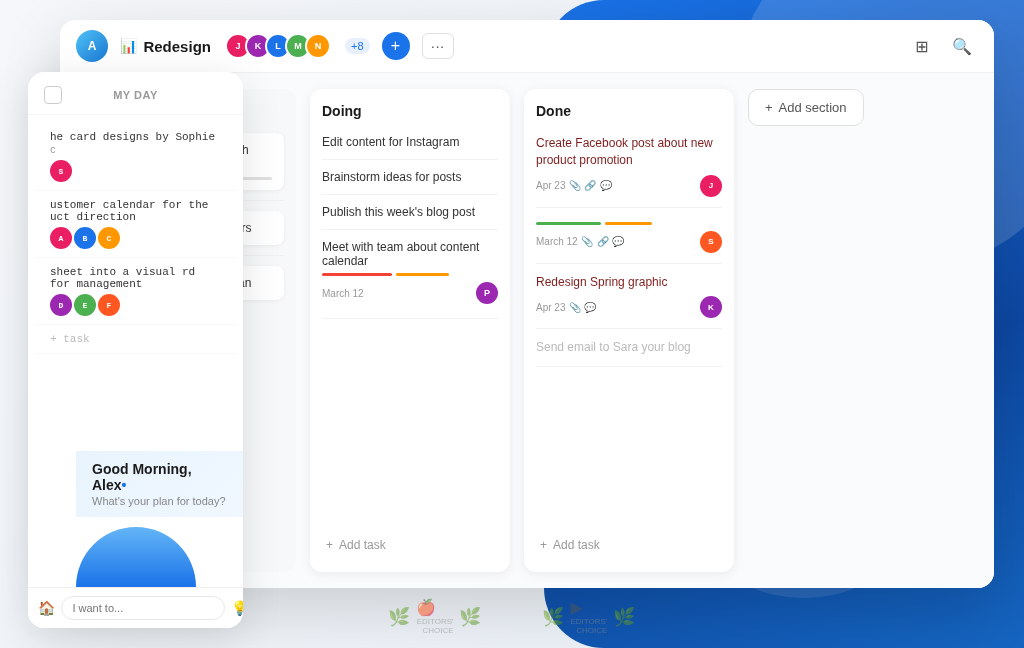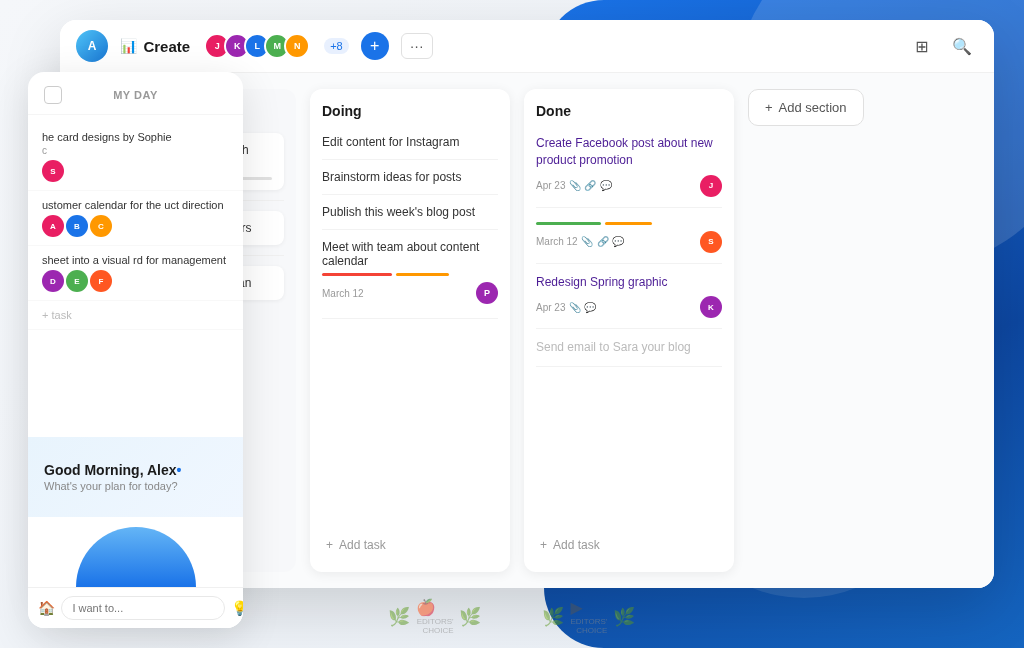--- a/index.html
+++ b/index.html
@@ -295,21 +295,22 @@
     .my-day-check {
       width: 18px;
       height: 18px;
       border: 1.5px solid #ccc;
       border-radius: 4px;
     }
 
     .my-day-items {
       flex: 1;
       overflow: hidden;
-      padding: 8px 0;
+      padding: 8px 8px;
+      font-family: Liberation Mono, monospace;
     }
     .my-day-item {
       padding: 8px 14px;
       font-size: 11px;
       color: #333;
       border-bottom: 1px solid #f8f8f8;
     }
     .my-day-item-date {
       font-size: 10px;
       color: #999;
@@ -321,22 +322,23 @@
       border-radius: 50%;
       display: inline-flex;
       align-items: center;
       justify-content: center;
       color: white;
       font-size: 8px;
       font-weight: bold;
     }
 
     .greeting-section {
-      padding: 25px 16px;
+      padding: 10px 16px;
       background: linear-gradient(135deg, #e8f4fd, #f0f7ff);
+      margin-left: 48px;
     }
     .greeting-main {
       font-size: 14px;
       font-weight: 700;
       color: #1a1a1a;
     }
     .greeting-dot {
       color: #1a73e8;
     }
     .greeting-sub {
@@ -412,21 +414,21 @@
 
     
     .done-task {
       padding: 10px 0;
       font-size: 12px;
       color: #333;
       border-bottom: 1px solid #f2f2f2;
     }
     .done-task-title {
       font-size: 12px;
-      color: #4c1d95;
+      color: #7f1d1d;
       line-height: 1.4;
     }
 
     
     .bottom-bar {
       position: absolute;
       bottom: 12px;
       left: 0;
       right: 0;
       display: flex;
@@ -462,21 +464,21 @@
 <div class="blue-shape"></div>
 
 <div class="app-window">
 
   <div class="top-bar">
     <div class="avatar-main">
       <span>A</span>
     </div>
     <div class="project-title">
       <span class="bar-icon">📊</span>
-      <span>Create</span>
+      <span>Redesign</span>
     </div>
     <div class="member-avatars">
       <div class="member-avatar" style="background:#e91e63">J</div>
       <div class="member-avatar" style="background:#9c27b0">K</div>
       <div class="member-avatar" style="background:#1a73e8">L</div>
       <div class="member-avatar" style="background:#4caf50">M</div>
       <div class="member-avatar" style="background:#ff9800">N</div>
     </div>
     <span class="badge-count">+8</span>
     <button class="btn-add">+</button>

